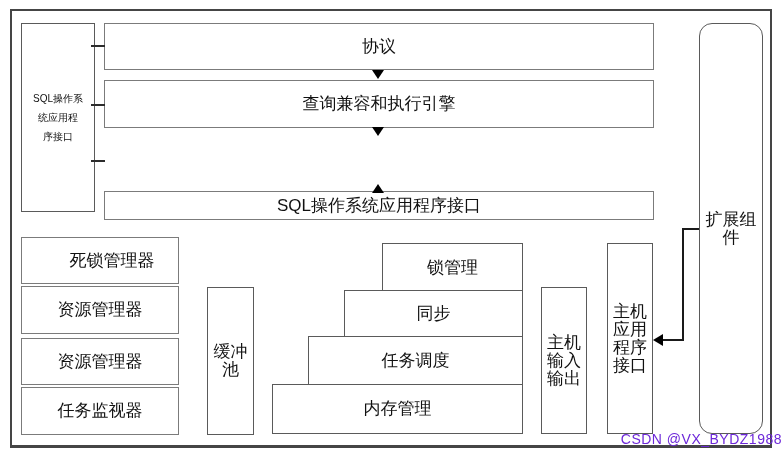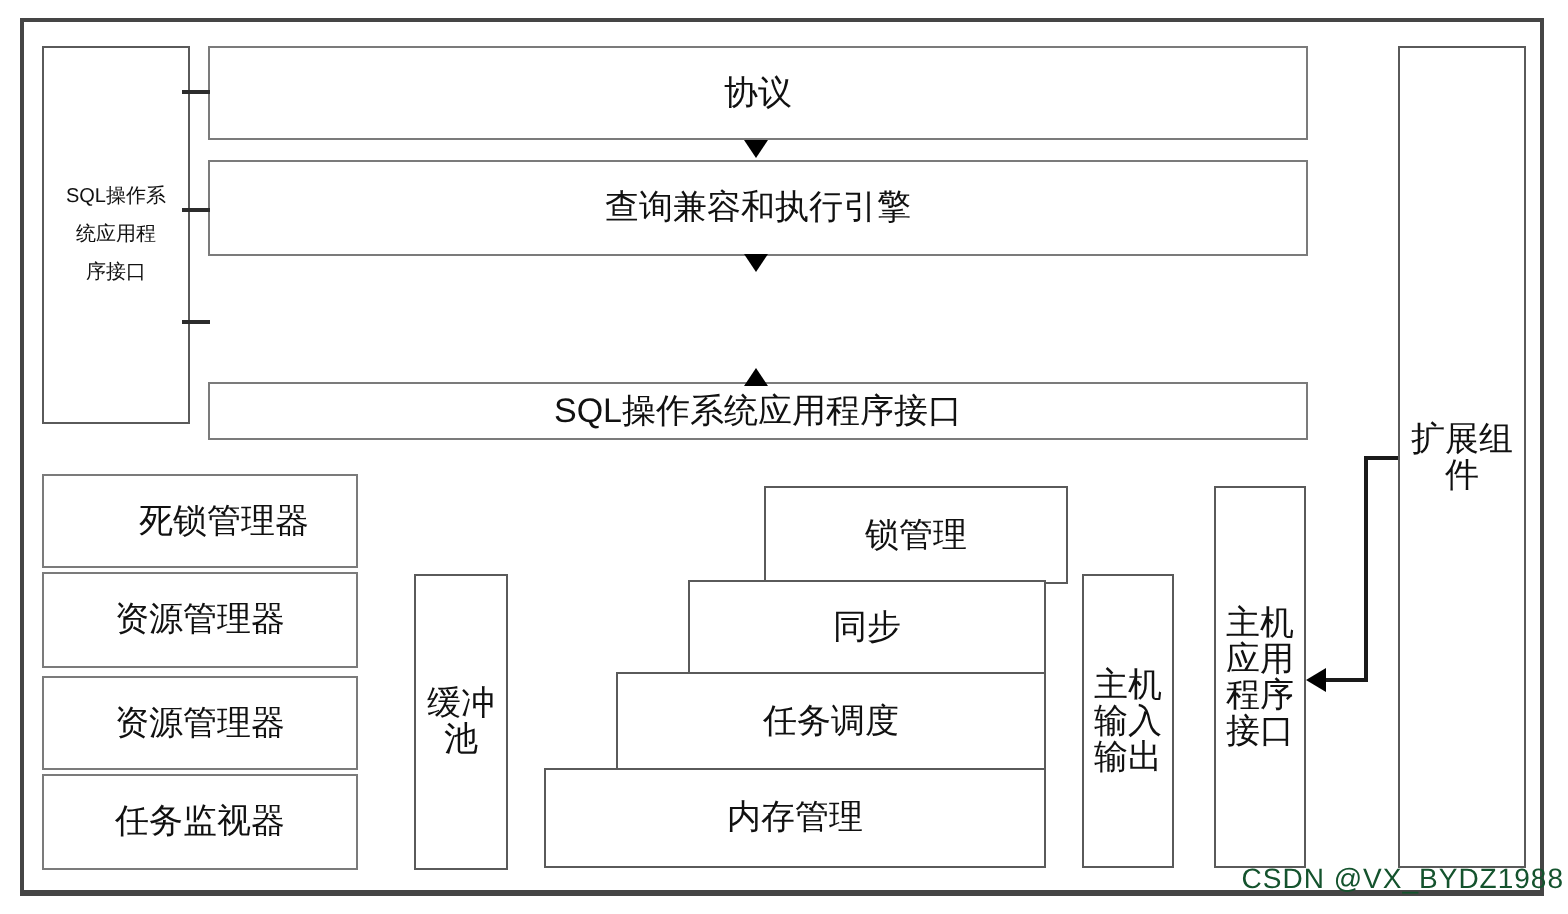--- a/index.html
+++ b/index.html
@@ -22,21 +22,21 @@
     background:#ffffff;z-index:1;
   }
   .tick{position:absolute;height:2px;background:#2c2c2c;z-index:3;}
   .conn{position:absolute;background:#1a1a1a;z-index:3;}
   .arrow{position:absolute;width:0;height:0;z-index:4;}
   .arrow.down{border-left:6px solid transparent;border-right:6px solid transparent;border-top:9px solid #000;}
   .arrow.up{border-left:6px solid transparent;border-right:6px solid transparent;border-bottom:9px solid #000;}
   .arrow.left{border-top:6px solid transparent;border-bottom:6px solid transparent;border-right:10px solid #000;}
   .watermark{
     position:absolute;left:618px;top:431px;width:164px;text-align:right;
-    font-size:14px;letter-spacing:0.5px;color:#14532d;z-index:5;
+    font-size:14px;letter-spacing:0.5px;color:#6d28d9;z-index:5;
     white-space:nowrap;
   }
 </style>
 </head>
 <body>
 
 <div id="stage">
 
   <div class="outer-frame"></div>
 
@@ -57,35 +57,35 @@
   <div class="arrow up" style="left:372px;top:184px;"></div>
 
   <div class="box" style="left:21px;top:237px;width:158px;height:47px;padding-left:24px;">死锁管理器</div>
   <div class="box" style="left:21px;top:286px;width:158px;height:48px;">资源管理器</div>
   <div class="box" style="left:21px;top:338px;width:158px;height:47px;">资源管理器</div>
   <div class="box" style="left:21px;top:387px;width:158px;height:48px;">任务监视器</div>
 
   <div class="box dark" style="left:207px;top:287px;width:47px;height:148px;">缓冲
 池</div>
 
-  <div class="box dark" style="left:382px;top:243px;width:152px;height:49px;">锁管理</div>
+  <div class="box dark" style="left:382px;top:243px;width:141px;height:49px;">锁管理</div>
   <div class="box dark" style="left:344px;top:290px;width:179px;height:48px;">同步</div>
   <div class="box dark" style="left:308px;top:336px;width:215px;height:50px;">任务调度</div>
   <div class="box dark" style="left:272px;top:384px;width:251px;height:50px;">内存管理</div>
 
   <div class="box dark" style="left:541px;top:287px;width:46px;height:147px;">主机
 输入
 输出</div>
 
   <div class="box dark" style="left:607px;top:243px;width:46px;height:191px;">主机
 应用
 程序
 接口</div>
 
-  <div class="box dark" style="left:699px;top:23px;width:64px;height:411px;">扩展组
+  <div class="box dark" style="left:699px;top:23px;width:64px;height:411px;border-radius:13px;">扩展组
 件</div>
 
   <div class="conn" style="left:682px;top:228px;width:17px;height:2px;"></div>
   <div class="conn" style="left:682px;top:228px;width:2px;height:113px;"></div>
   <div class="conn" style="left:662px;top:339px;width:20px;height:2px;"></div>
   <div class="arrow left" style="left:653px;top:334px;"></div>
 
   <div class="watermark">CSDN @VX_BYDZ1988</div>
 
 </div>

